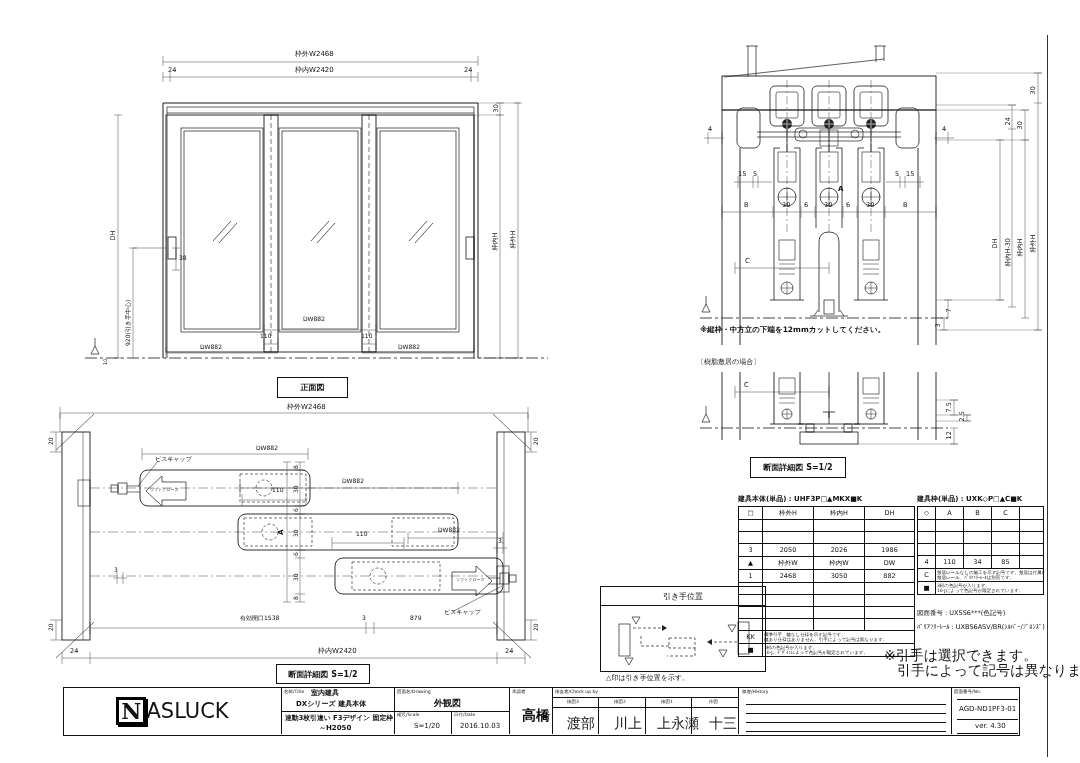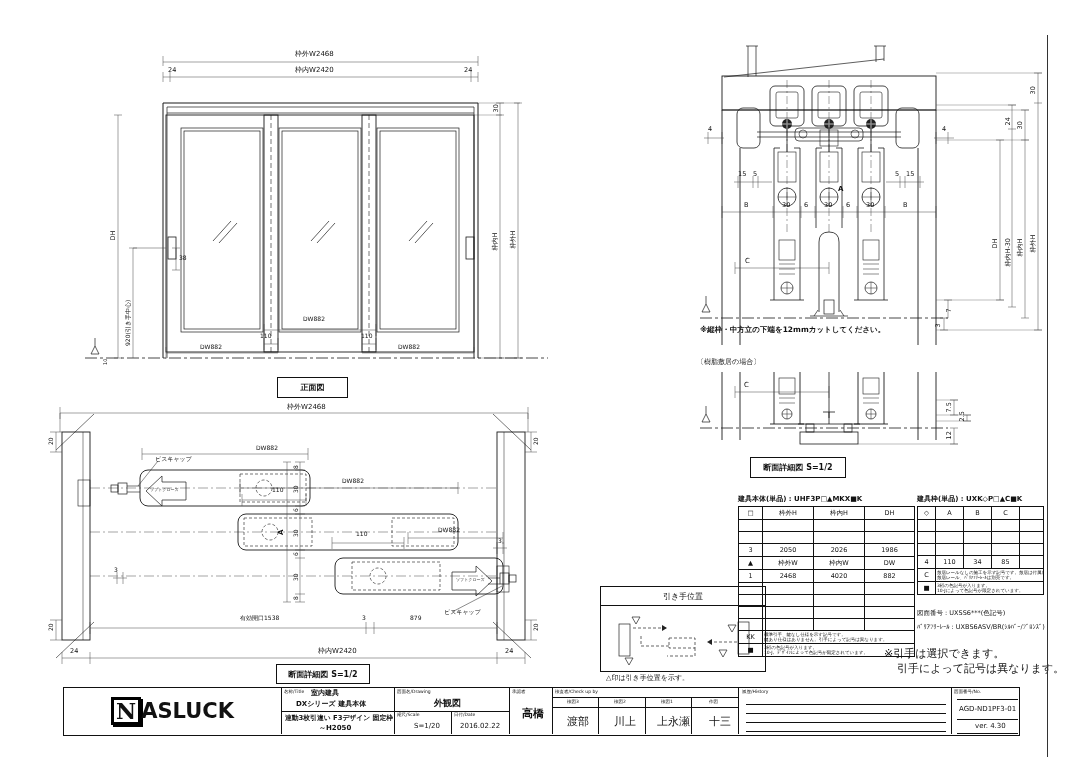--- a/index.html
+++ b/index.html
@@ -1,34 +1,34 @@
 <!DOCTYPE html>
 <html><head>
 <meta charset="utf-8">
 <style>
   html,body{margin:0;padding:0;}
   body{width:1080px;height:763px;position:relative;background:#fff;overflow:hidden;
        font-family:"DejaVu Sans",sans-serif;color:#111;}
   .abs{position:absolute;}
   .t{position:absolute;font-size:6.5px;line-height:1;white-space:nowrap;color:#111;}
-  .t5{font-size:5px;}.t6{font-size:6px;}.t7{font-size:7px;}.t8{font-size:11px;}.t4{font-size:4px;}
+  .t5{font-size:5px;}.t6{font-size:6px;}.t7{font-size:7px;}.t8{font-size:14px;}.t4{font-size:4px;}
   .b{font-weight:bold;}
   .r{transform:rotate(-90deg);transform-origin:left bottom;}
   .cap{position:absolute;border:1px solid #111;display:flex;align-items:center;justify-content:center;
        font-size:8px;font-weight:bold;background:#fff;}
   table{border-collapse:collapse;table-layout:fixed;}
   td{border:0.5px solid #111;font-size:6.5px;text-align:center;padding:0;overflow:hidden;white-space:nowrap;}
   .note-cell{font-size:4.5px;text-align:left;line-height:1.2;padding-left:1px;}
   .tb{position:absolute;border:1.5px solid #111;box-sizing:border-box;background:#fff;}
   .tb .hline,.tb .vline{position:absolute;background:#111;}
   .tiny{position:absolute;font-size:4.5px;line-height:1;white-space:nowrap;color:#111;}
   .logo{display:flex;align-items:center;justify-content:center;height:100%;}
   .logo-n{border:3px solid #000;font-weight:bold;font-size:22px;padding:0 2px;line-height:1;
           font-family:"DejaVu Serif",serif;box-shadow:2px 2px 0 #000;}
-  .logo-rest{font-weight:bold;font-size:21px;letter-spacing:0px;font-family:"DejaVu Sans",sans-serif;}
+  .logo-rest{font-weight:normal;font-size:21px;letter-spacing:0px;font-family:"DejaVu Sans",sans-serif;}
 </style>
 </head>
 <body>
 
 <svg class="abs" style="left:55px;top:40px" width="500" height="360" viewBox="55 40 500 360">
   <g fill="none" stroke="#1a1a1a" stroke-width="1">
     <path d="M163,103 H478 V358 M163,103 V358"></path>
     <path d="M167,107 H474 M167,107 V358 M474,107 V358" stroke-width="0.7"></path>
     <path d="M167,113 H474" stroke-width="0.7"></path>
     <rect x="166" y="115" width="112" height="237" stroke-width="0.9"></rect>
@@ -371,21 +371,21 @@
   </tr>
   <tr style="height:13px">
     <td>▲</td>
     <td>枠外W</td>
     <td>枠内W</td>
     <td>DW</td>
   </tr>
   <tr style="height:13px">
     <td>1</td>
     <td>2468</td>
-    <td>4020</td>
+    <td>3050</td>
     <td>882</td>
   </tr>
   <tr style="height:12px">
         <td></td>
         <td></td>
         <td></td>
         <td></td>
       </tr>
   <tr style="height:12px">
         <td></td>
@@ -509,21 +509,21 @@
   <div class="t b" style="left:221px;top:27px;font-size:6.8px">連動3枚引違い F3デザイン 固定枠</div>
   <div class="t t7 b" style="left:255px;top:37px">～H2050</div>
 
   <div class="hline" style="left:330px;top:23px;width:115px;height:1px"></div>
   <div class="vline" style="left:387px;top:23px;width:1px;height:23px"></div>
   <div class="tiny" style="left:333px;top:2px">図面名/Drawing</div>
   <div class="t b" style="left:370px;top:11px;font-size:9px">外観図</div>
   <div class="tiny" style="left:333px;top:25px">縮尺/Scale</div>
   <div class="t t7" style="left:350px;top:35px">S=1/20</div>
   <div class="tiny" style="left:390px;top:25px">日付/Date</div>
-  <div class="t t7" style="left:396px;top:35px">2016.02.22</div>
+  <div class="t t7" style="left:396px;top:35px">2016.10.03</div>
 
   <div class="tiny" style="left:448px;top:2px">承認者</div>
   <div class="t t8 b" style="left:458px;top:20px">高橋</div>
 
   <div class="hline" style="left:488px;top:9px;width:186px;height:1px"></div>
   <div class="hline" style="left:488px;top:19px;width:186px;height:1px"></div>
   <div class="vline" style="left:534px;top:9px;width:1px;height:37px"></div>
   <div class="vline" style="left:581px;top:9px;width:1px;height:37px"></div>
   <div class="vline" style="left:627px;top:9px;width:1px;height:37px"></div>
   <div class="tiny" style="left:491px;top:2px">検査者/Check up by</div>

